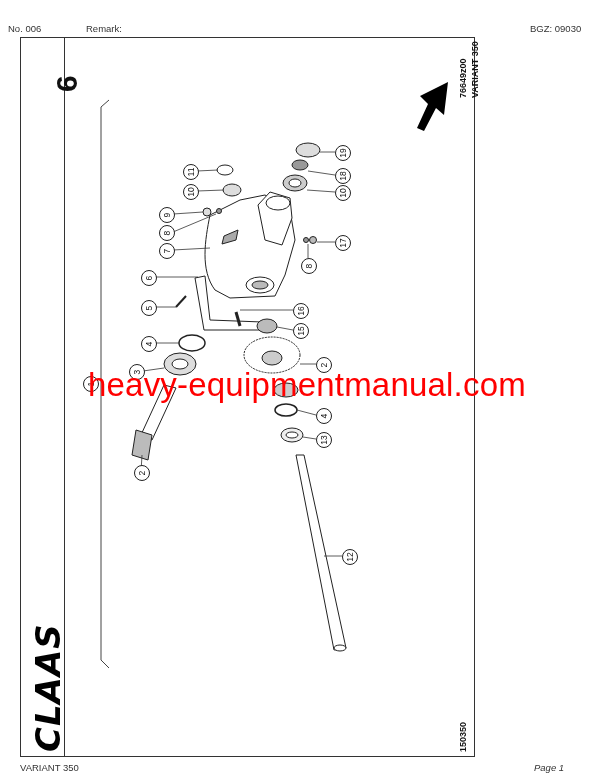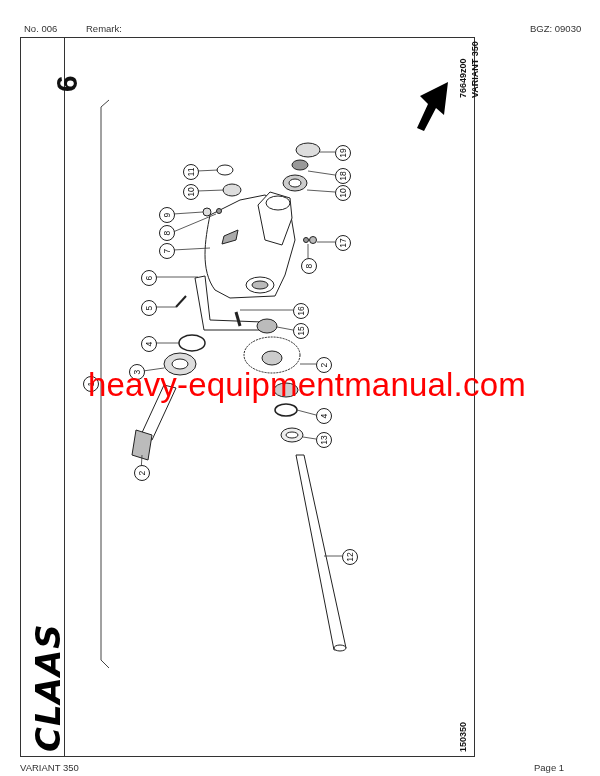--- a/index.html
+++ b/index.html
@@ -14,21 +14,21 @@
   #ref1 { left:458px; top:98px; transform:rotate(-90deg); font-size:9px; font-weight:bold; color:#111; }
   #ref2 { left:470px; top:98px; transform:rotate(-90deg); font-size:9px; font-weight:bold; color:#111; }
   #ref3 { left:458px; top:752px; transform:rotate(-90deg); font-size:9px; font-weight:bold; color:#111; }
   #watermark { position:absolute; left:88px; top:366px; font-size:33px; color:#ff0000; font-family:"Liberation Sans", sans-serif; letter-spacing:0.2px; }
   .callout { position:absolute; width:14px; height:14px; border:1px solid #222; border-radius:50%; background:#fff; font-size:8.5px; line-height:14px; text-align:center; transform:rotate(-90deg); box-sizing:content-box; color:#111; }
   svg.draw { position:absolute; left:0; top:0; }
 </style>
 </head>
 <body>
 
-<div class="hdr" style="left:24px;">No. 006</div>
+<div class="hdr" style="left:8px;">No. 006</div>
 <div class="hdr" style="left:50px;margin-left:36px;">Remark:</div>
 <div class="hdr" style="left:530px;">BGZ: 09030</div>
 
 <div id="frame"></div>
 <div id="leftcol"></div>
 
 <div id="sheetnum" class="rot">6</div>
 <div id="logo" class="rot">CLAAS</div>
 <div id="ref1" class="rot">76649z00</div>
 <div id="ref2" class="rot">VARIANT 350</div>
@@ -126,13 +126,13 @@
 <div class="callout" style="left:293px;top:303px;">16</div>
 <div class="callout" style="left:293px;top:323px;">15</div>
 <div class="callout" style="left:316px;top:357px;">2</div>
 <div class="callout" style="left:316px;top:408px;">4</div>
 <div class="callout" style="left:316px;top:432px;">13</div>
 <div class="callout" style="left:342px;top:549px;">12</div>
 
 <div id="watermark">heavy-equipmentmanual.com</div>
 
 <div class="ftr" style="left:20px;">VARIANT 350</div>
-<div class="ftr" style="left:534px;">Page 1</div>
+<div class="ftr" style="left:534px;font-style:italic;">Page 1</div>
 
 </body></html>

